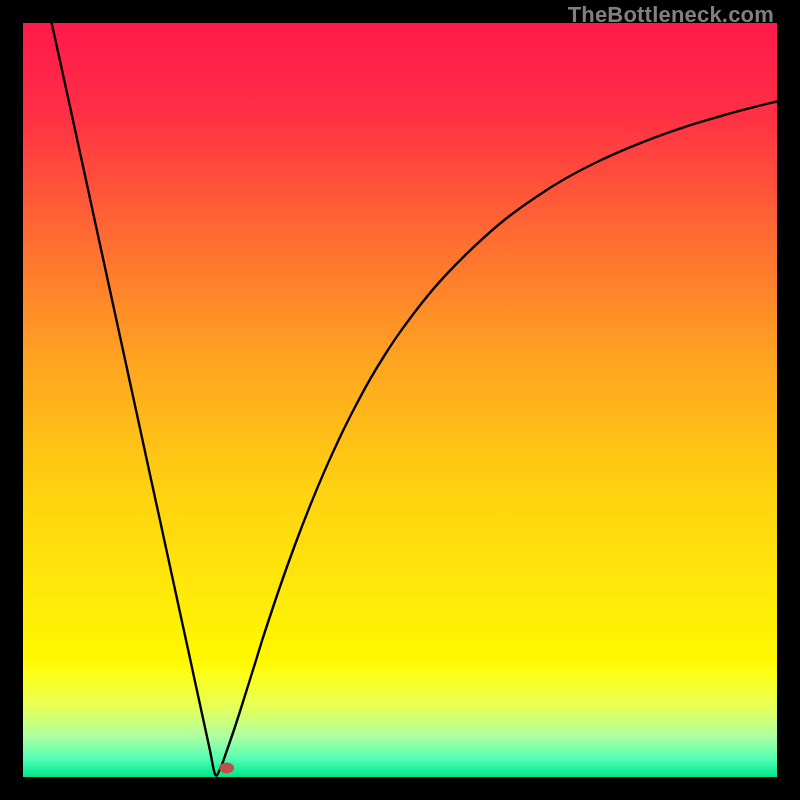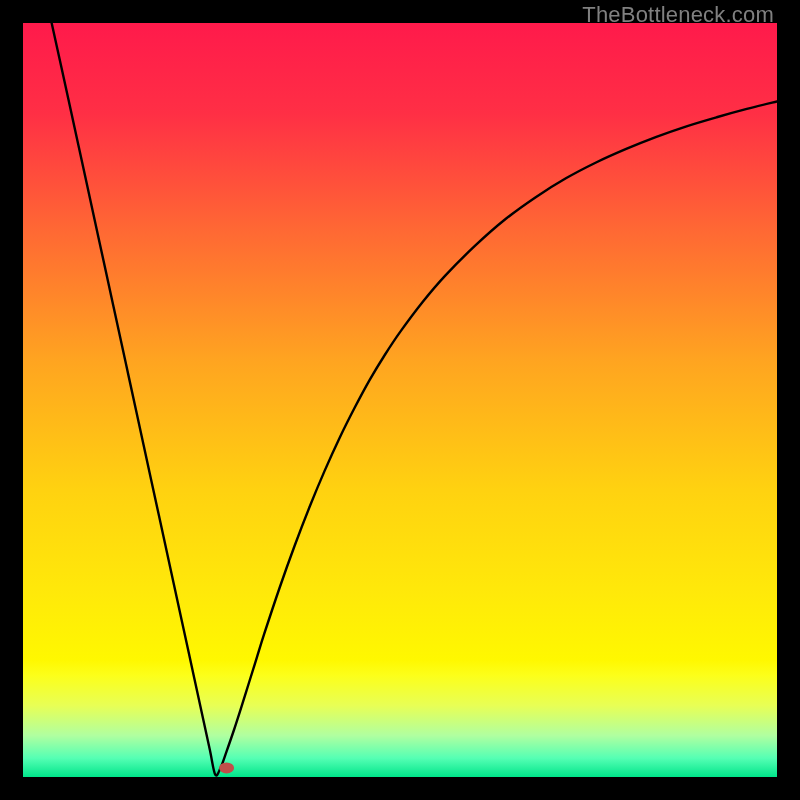--- a/index.html
+++ b/index.html
@@ -25,21 +25,21 @@
     top: 0;
     width: 754px;
     height: 754px;
   }
   .watermark {
     position: absolute;
     top: 2px;
     right: 26px;
     color: #808080;
     font-size: 22px;
-    font-weight: 400;
+    font-weight: 700;
     letter-spacing: 0.2px;
   }
   svg { display: block; }
 </style>
 </head>
 <body>
 
 <div class="watermark">TheBottleneck.com</div>
 
 <div class="frame">

